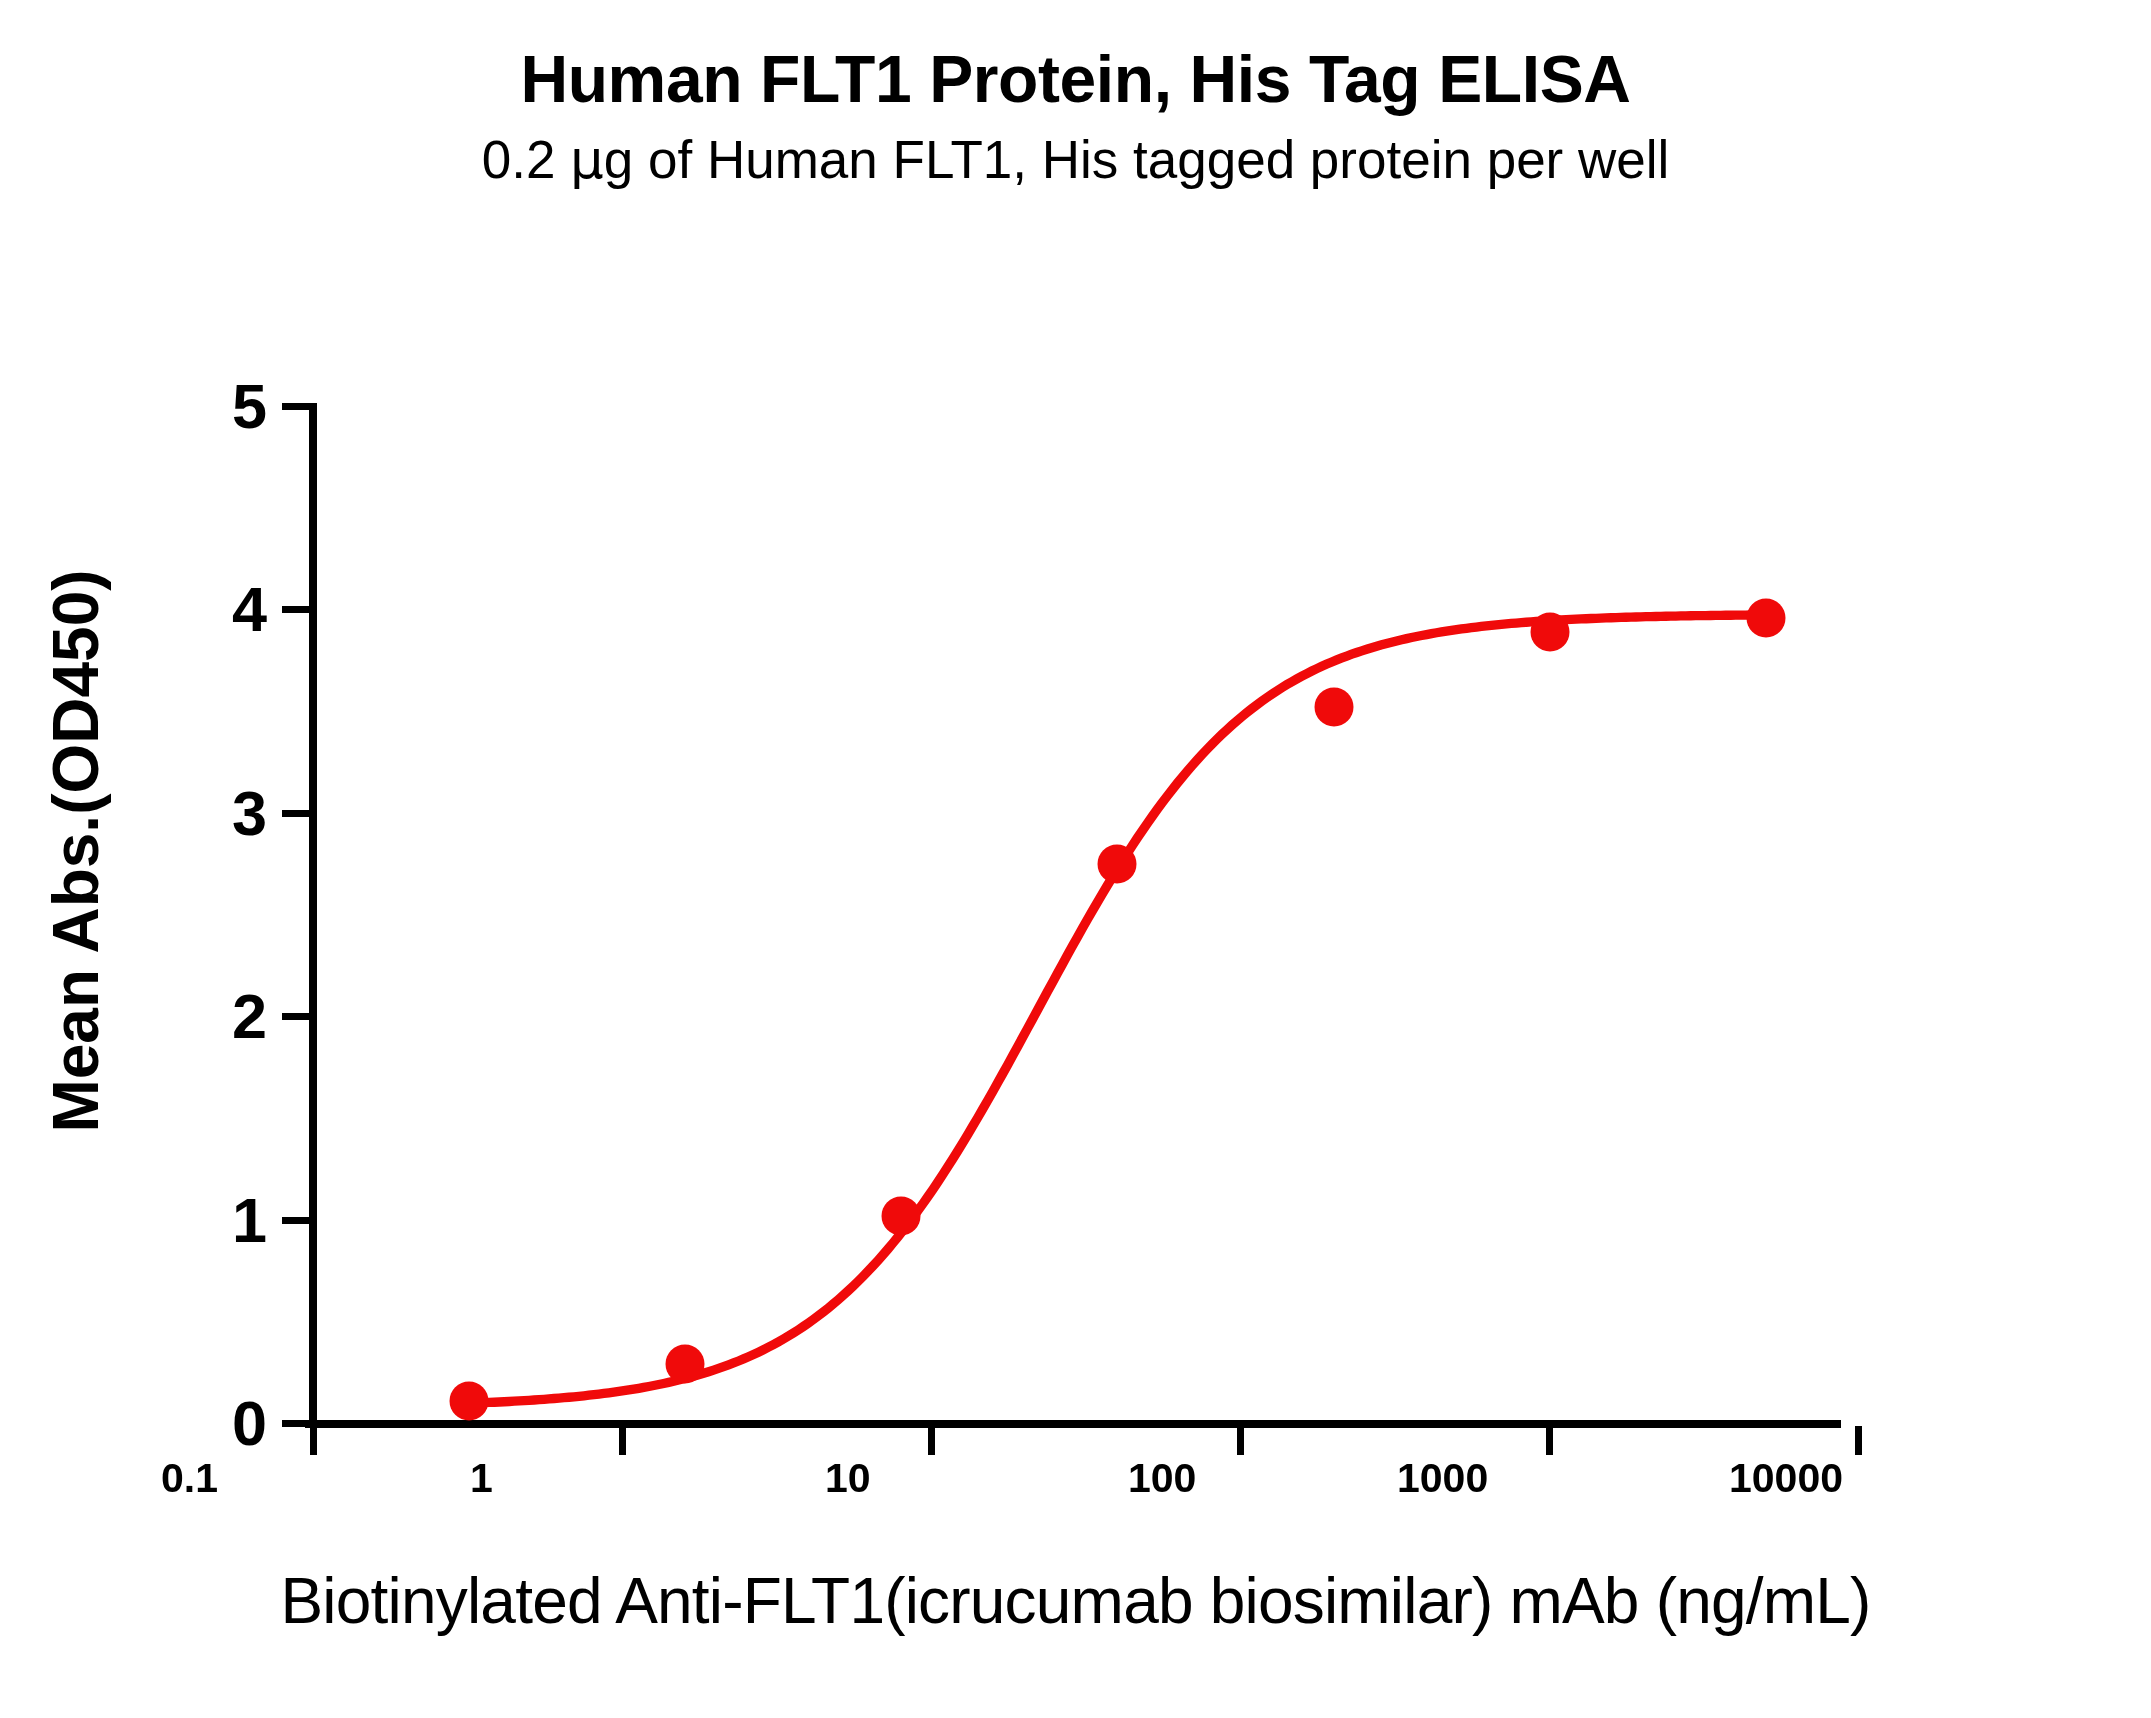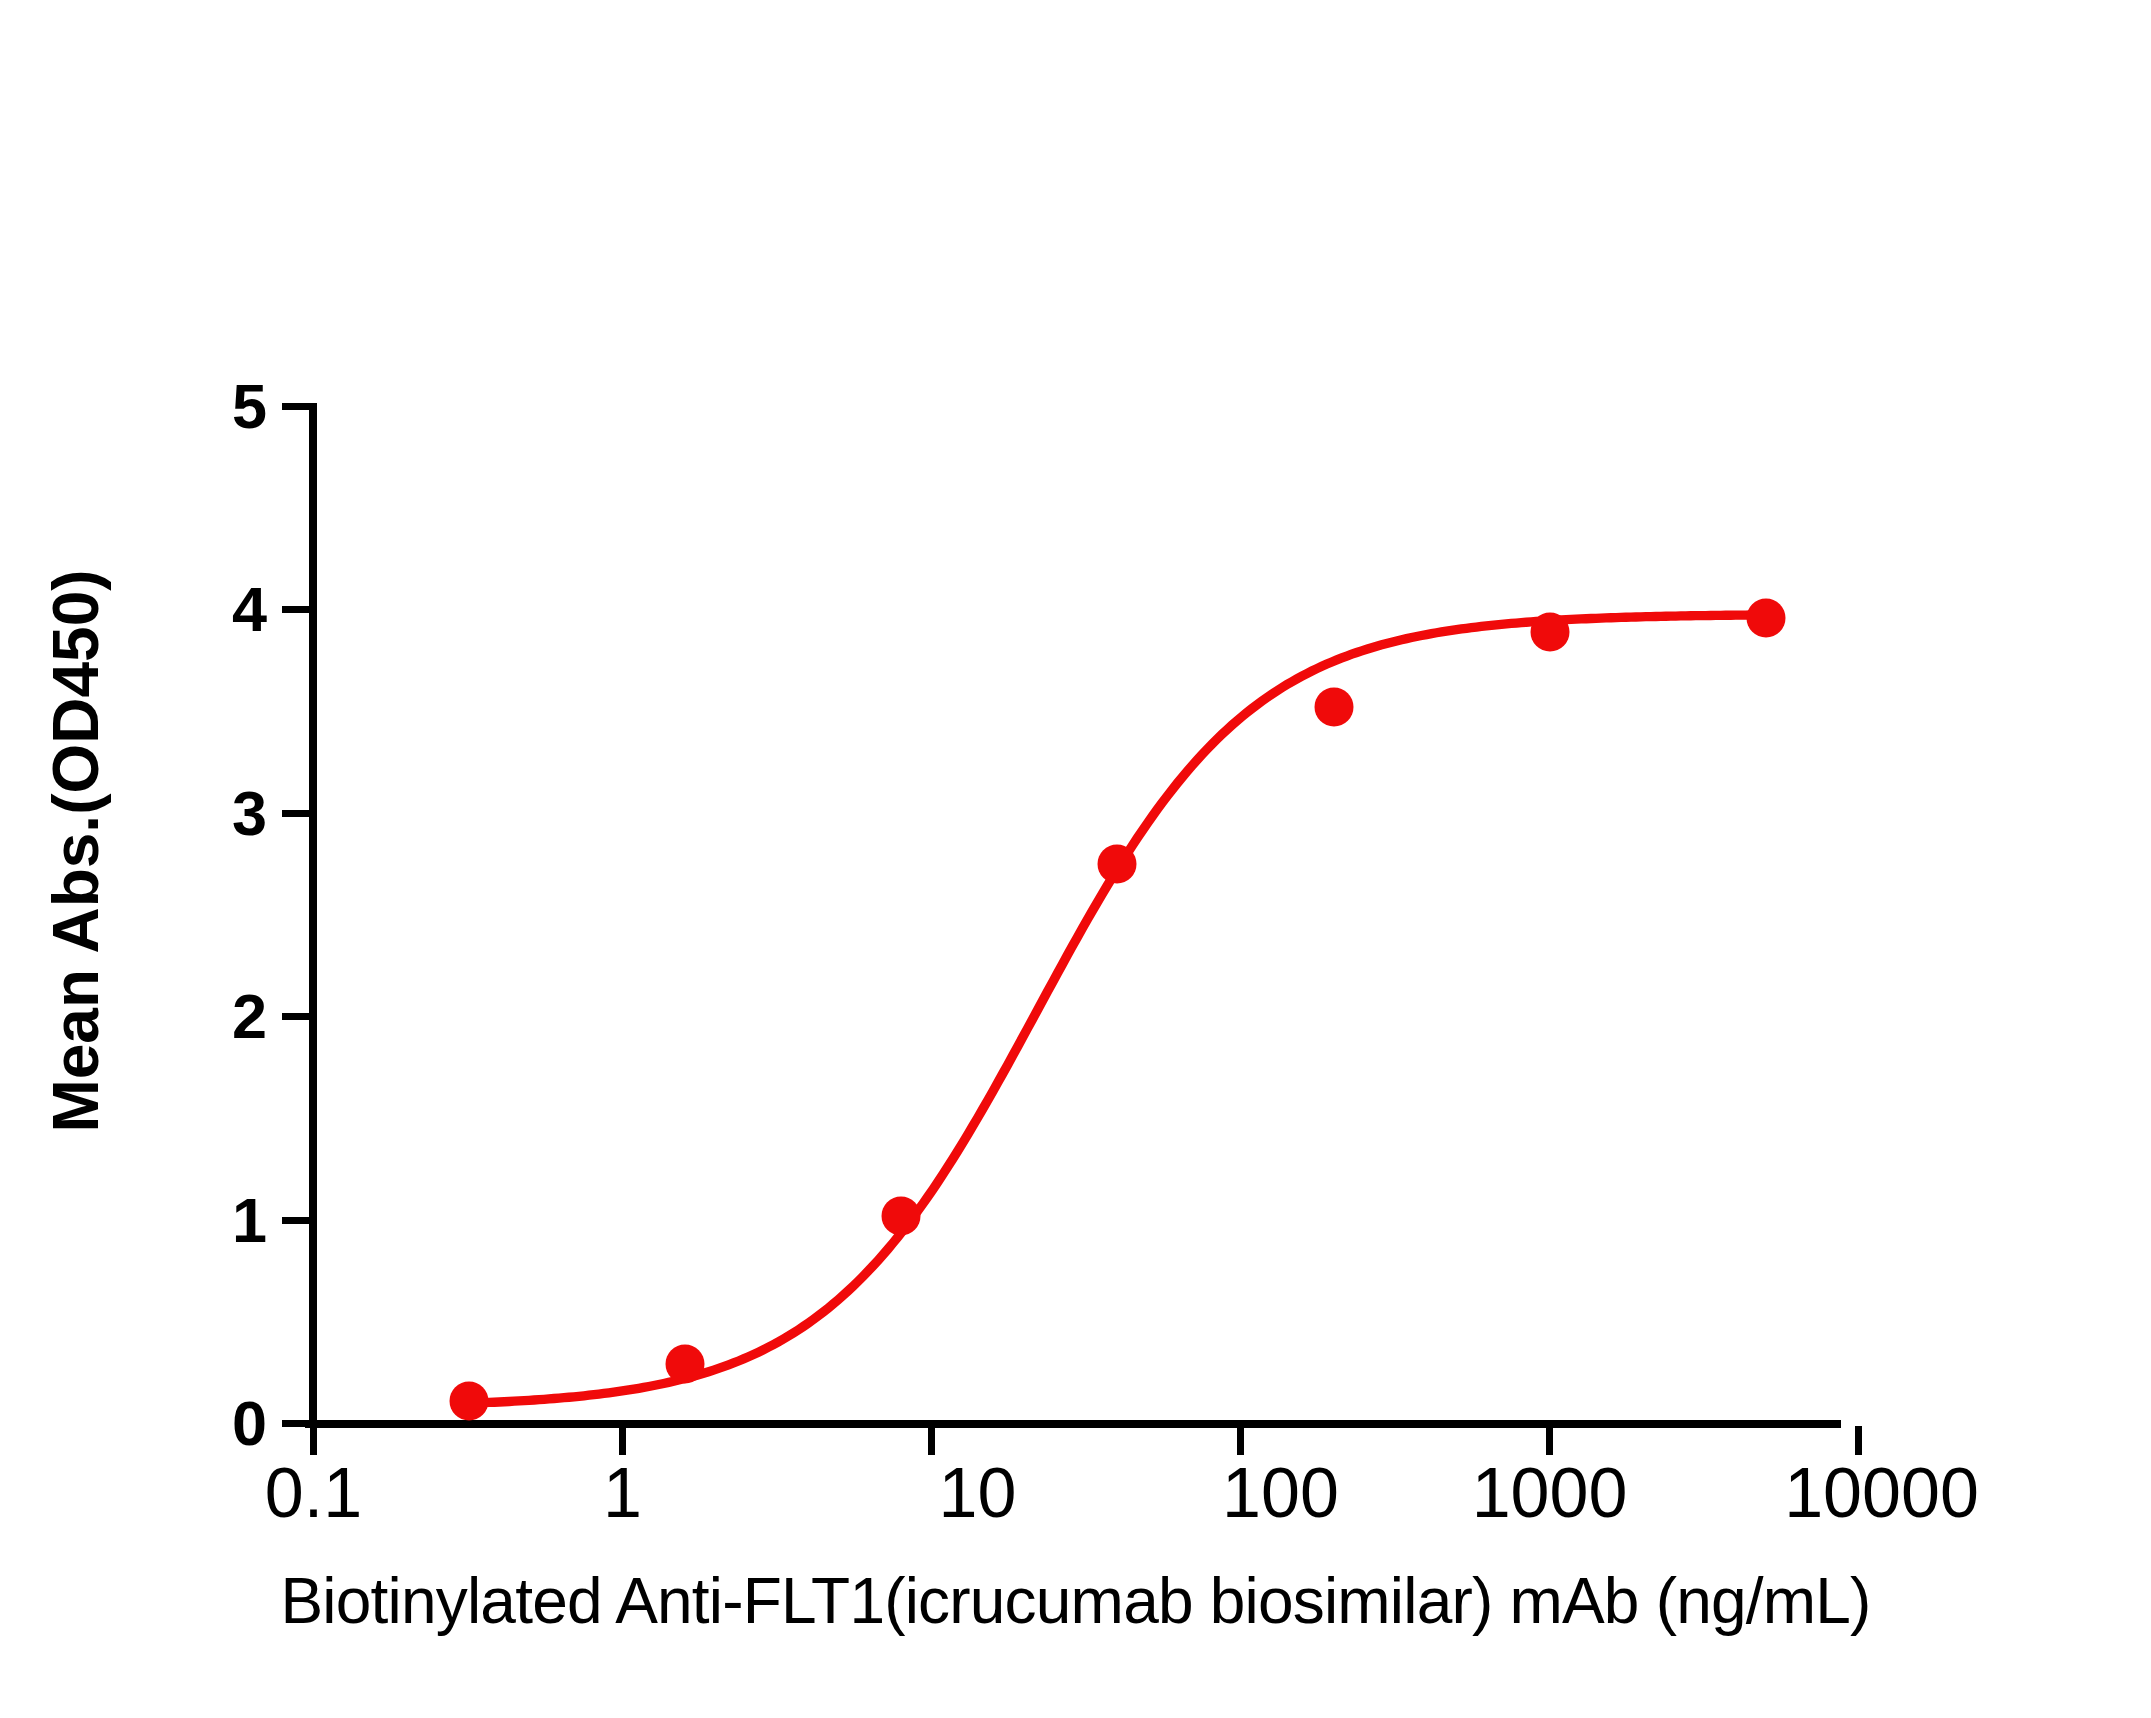--- a/index.html
+++ b/index.html
@@ -40,22 +40,22 @@
     position:absolute; width:27px; height:6.8px; background:#000; left:282px;
   }
   .tick-x {
     position:absolute; width:6.8px; height:29px; background:#000; top:1426px;
   }
   .ylabel-txt {
     position:absolute; width:102px; text-align:right;
     font-size:63px; font-weight:bold; line-height:1;
   }
   .xlabel-txt {
-    position:absolute; top:1458px; text-align:center;
-    font-size:70px; font-weight:normal; line-height:1; white-space:nowrap;
+    position:absolute; top:1458px; 
+    font-size:41px; font-weight:bold; line-height:1; white-space:nowrap;
   }
 
   
   #y-axis-title {
     position:absolute;
     left:-331px; top:814px;
     width:814px;
     transform:rotate(-90deg);
     transform-origin:50% 50%;
     font-size:64px; font-weight:bold; text-align:center;
@@ -72,20 +72,26 @@
   .datapoint {
     position:absolute; width:39px; height:39px; border-radius:50%;
     transform:translate(-50%,-50%);
   }
 </style>
 </head>
 <body>
 
 <div id="figure">
 
+  <div class="title-block">
+    <div class="chart-title">Human FLT1 Protein, His Tag ELISA</div>
+    <div class="chart-subtitle">
+      <span>0.2 </span><span class="mu">μ</span><span>g of Human FLT1, His tagged protein per well</span>
+    </div>
+  </div>
 
   <div class="axis-y-line"></div>
   <div class="axis-x-line"></div>
 
   <div id="y-ticks">
       <div class="tick-y" style="top: 1420px;"></div>
       <div class="ylabel-txt" style="left: 165px; top: 1392px;">0</div>
       <div class="tick-y" style="top: 1217px;"></div>
       <div class="ylabel-txt" style="left: 165px; top: 1189px;">1</div>
       <div class="tick-y" style="top: 1013px;"></div>

